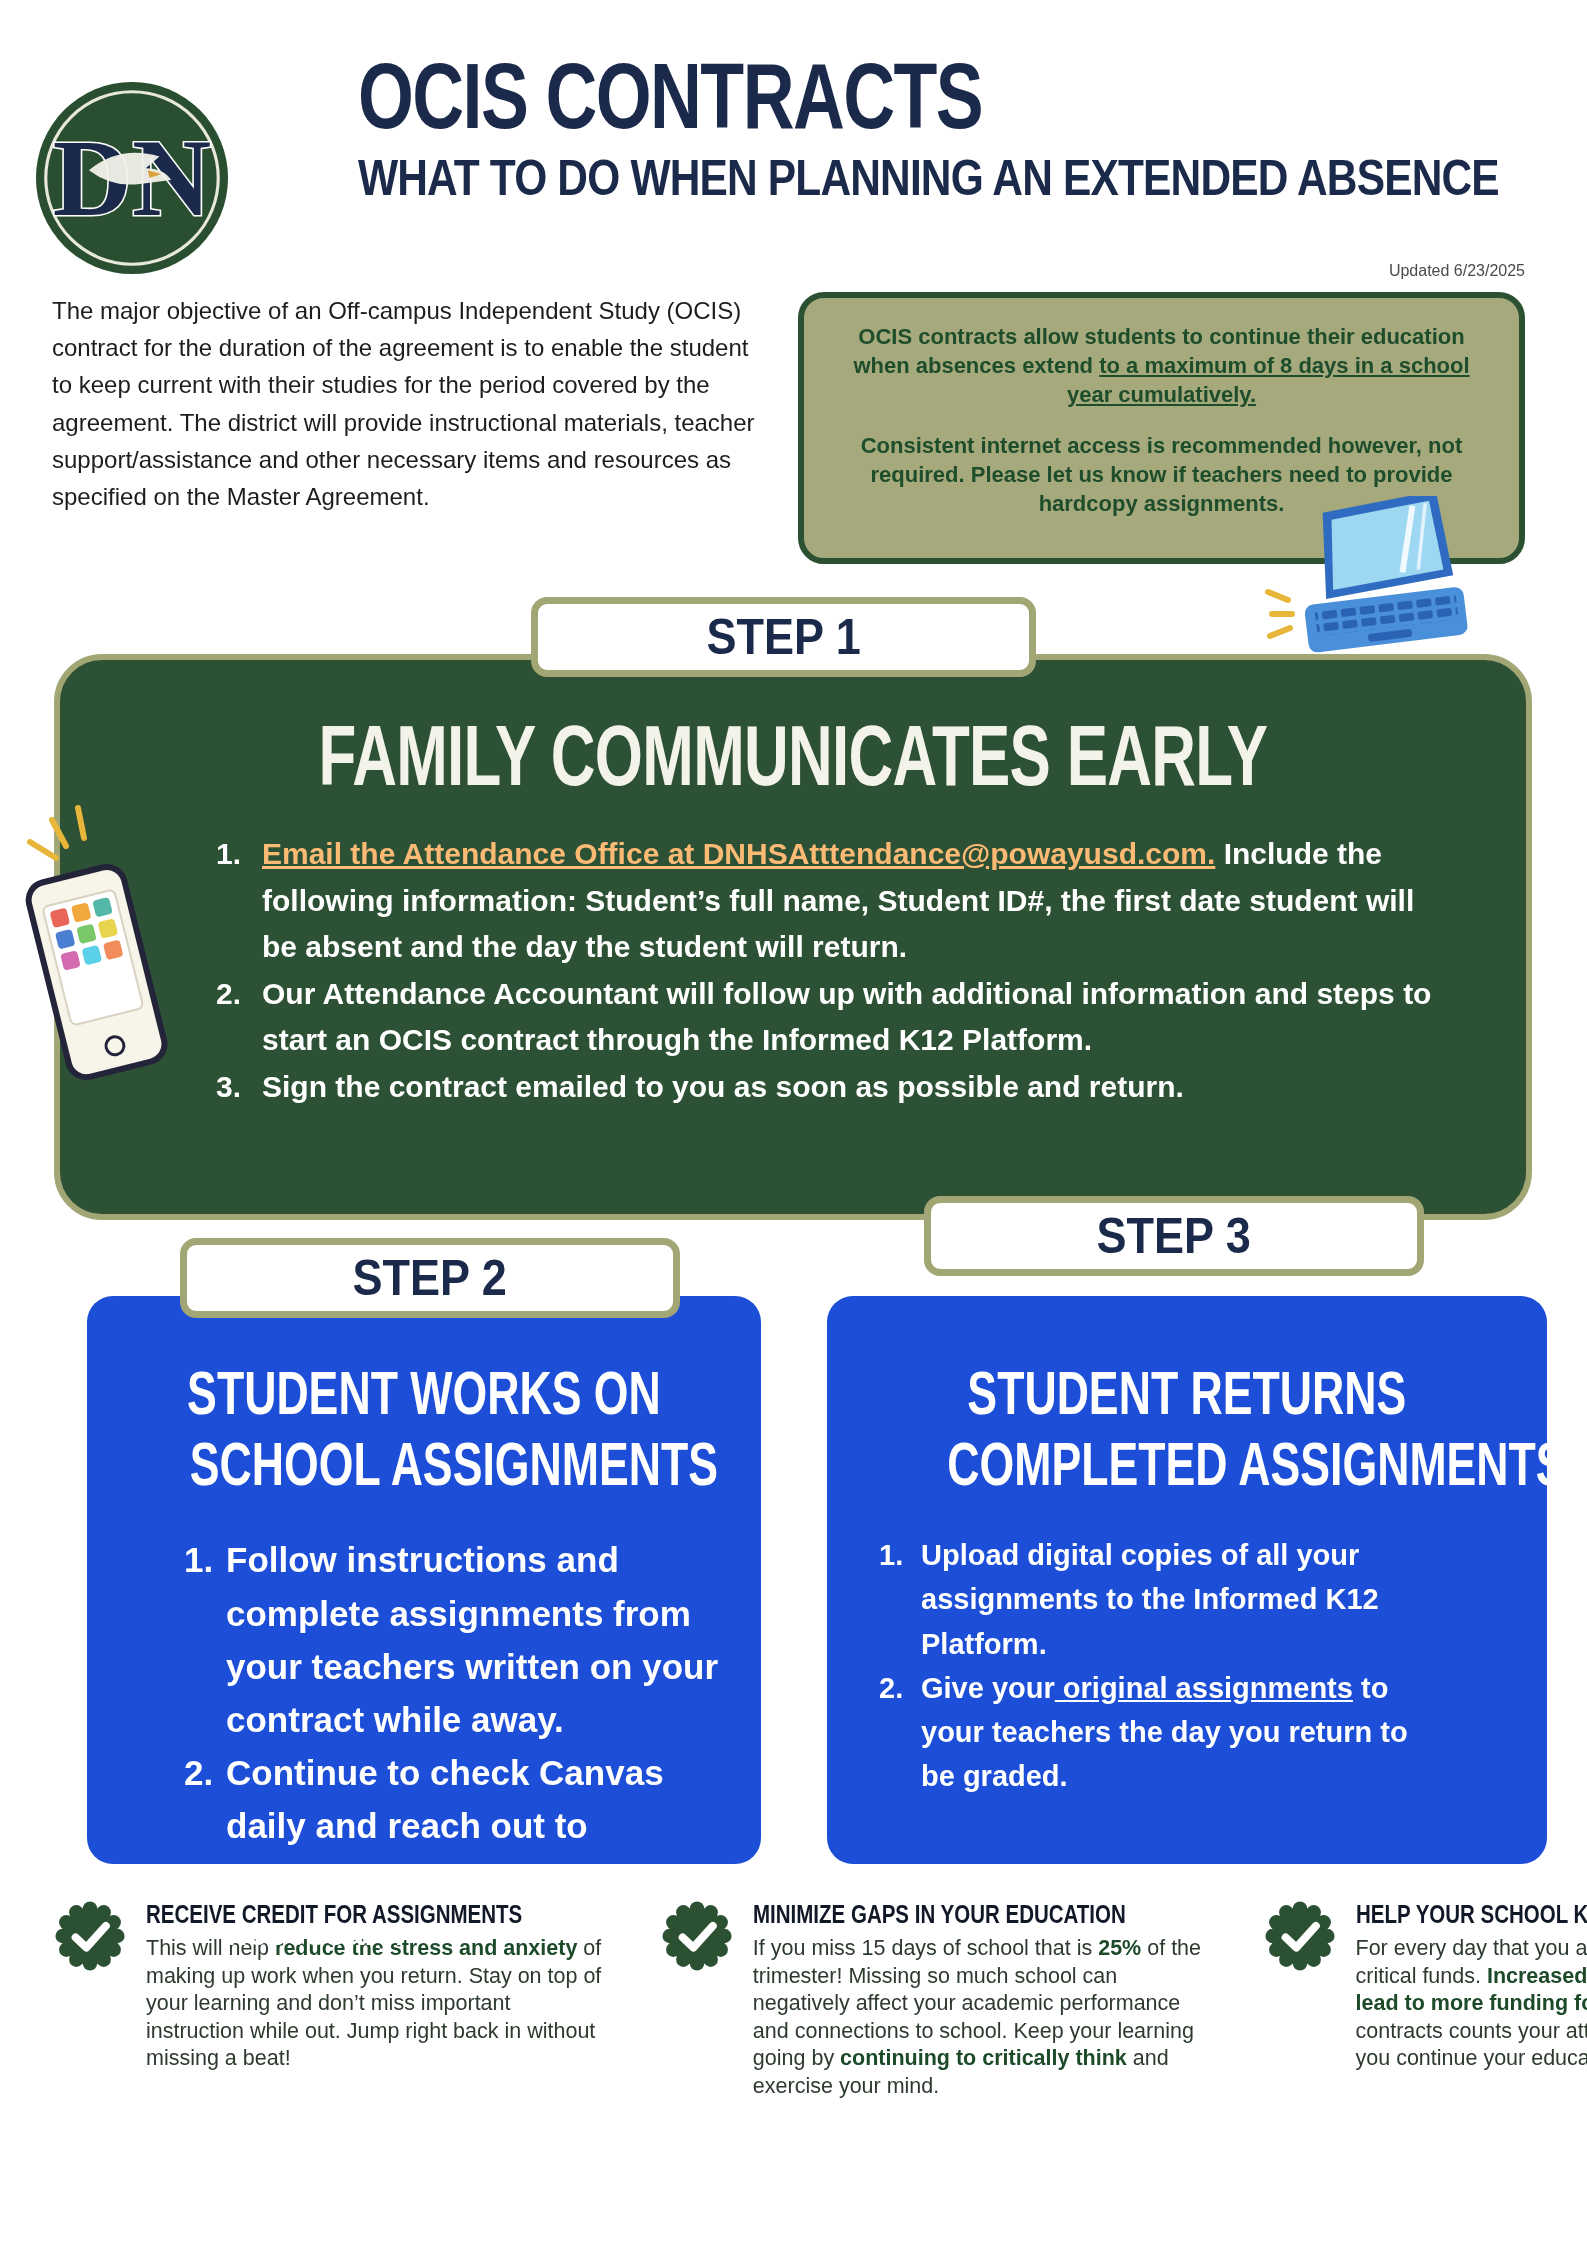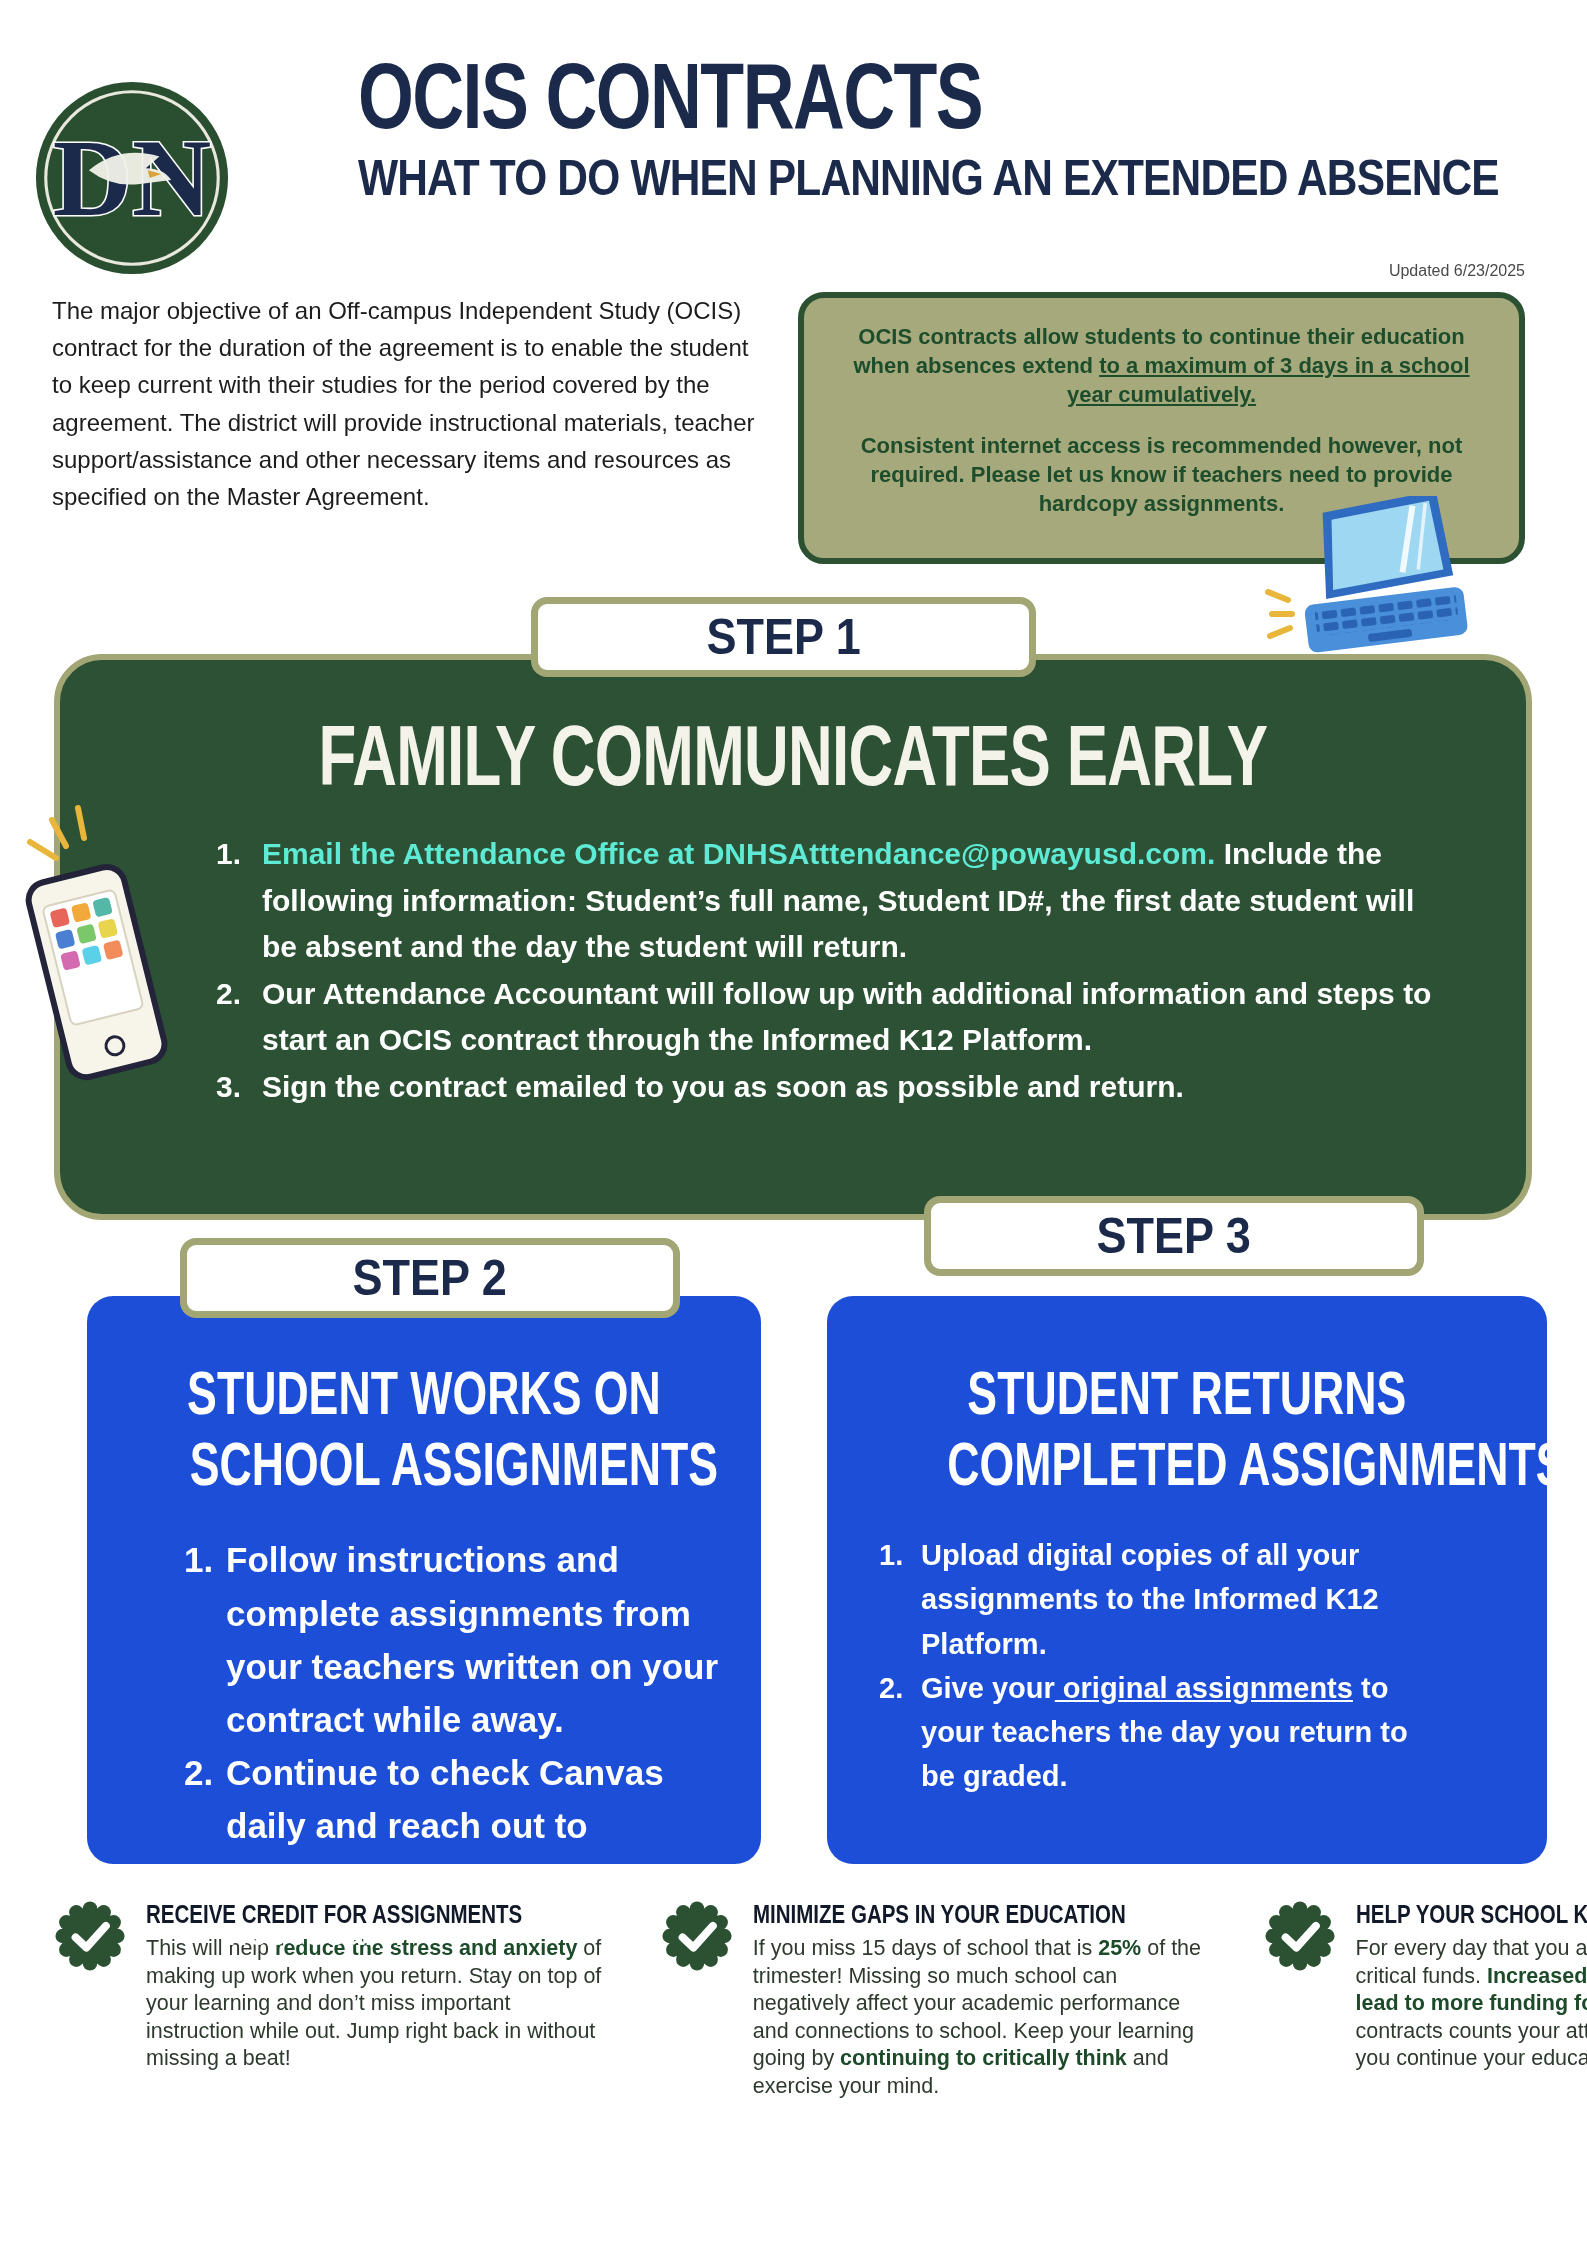--- a/index.html
+++ b/index.html
@@ -17,21 +17,21 @@
   .title-block h2{font-size:50px;font-weight:800;color:#1b2a4a;letter-spacing:-1px;margin-top:4px}
   .updated{right:62px;top:262px;font-size:16px;color:#4a4a4a}
 
   .intro{left:52px;top:292px;width:718px;font-size:24px;line-height:1.55;color:#1d1d1d}
 
   .info-box{left:798px;top:292px;width:727px;height:272px;background:#a5a97c;border:6px solid #2b5132;
     border-radius:26px;padding:24px 36px;text-align:center;color:#1e4d2b;font-weight:700;
     font-size:22px;line-height:1.32}
   .info-box p + p{margin-top:22px}
   .seg-underline{text-decoration:underline}
-  .seg-link{color:#5eead4;font-weight:700;cursor:pointer}
+  .seg-link{color:#fdba74;text-decoration:underline;font-weight:700;cursor:pointer}
   .seg-bold{font-weight:700}
 
   .laptop{left:1262px;top:496px;width:210px;height:180px;z-index:4}
   .phone{left:18px;top:792px;width:160px;height:310px;z-index:4}
 
   .badge{height:80px;background:#ffffff;border:7px solid #a2a674;border-radius:16px;
     display:flex;align-items:center;justify-content:center;z-index:5}
   .badge span{font-size:50px;font-weight:800;color:#1b2a4a}
   .badge1{left:531px;top:597px;width:505px}
   .badge2{left:180px;top:1238px;width:500px}
@@ -79,21 +79,21 @@
 <div class="abs title-block">
   <h1><span class="cond x78">OCIS CONTRACTS</span></h1>
   <h2><span class="cond x85">WHAT TO DO WHEN PLANNING AN EXTENDED ABSENCE</span></h2>
 </div>
 
 <div class="abs updated">Updated 6/23/2025</div>
 
 <p class="abs intro">The major objective of an Off-campus Independent Study (OCIS) contract for the duration of the agreement is to enable the student to keep current with their studies for the period covered by the agreement. The district will provide instructional materials, teacher support/assistance and other necessary items and resources as specified on the Master Agreement.</p>
 
 <div class="abs info-box">
-  <p><span>OCIS contracts allow students to continue their education when absences extend </span><span class="seg-underline">to a maximum of 3 days in a school year cumulatively.</span></p>
+  <p><span>OCIS contracts allow students to continue their education when absences extend </span><span class="seg-underline">to a maximum of 8 days in a school year cumulatively.</span></p>
   <p>Consistent internet access is recommended however, not required. Please let us know if teachers need to provide hardcopy assignments.</p>
 </div>
 
 <div class="abs laptop">
   <svg viewBox="0 0 210 180" width="100%" height="100%" aria-hidden="true">
     <defs>
       <pattern id="keys" width="19" height="12" patternUnits="userSpaceOnUse">
         <rect width="15" height="8" rx="2" fill="#2a62b4"></rect>
       </pattern>
     </defs>

